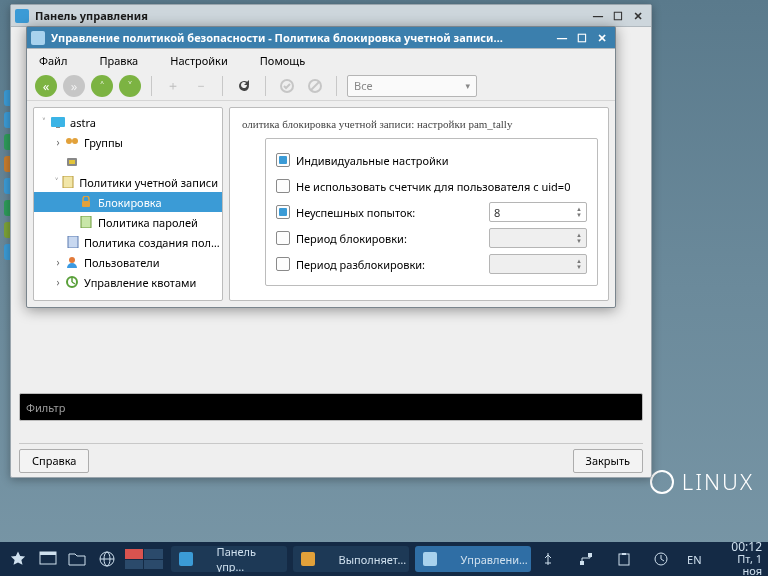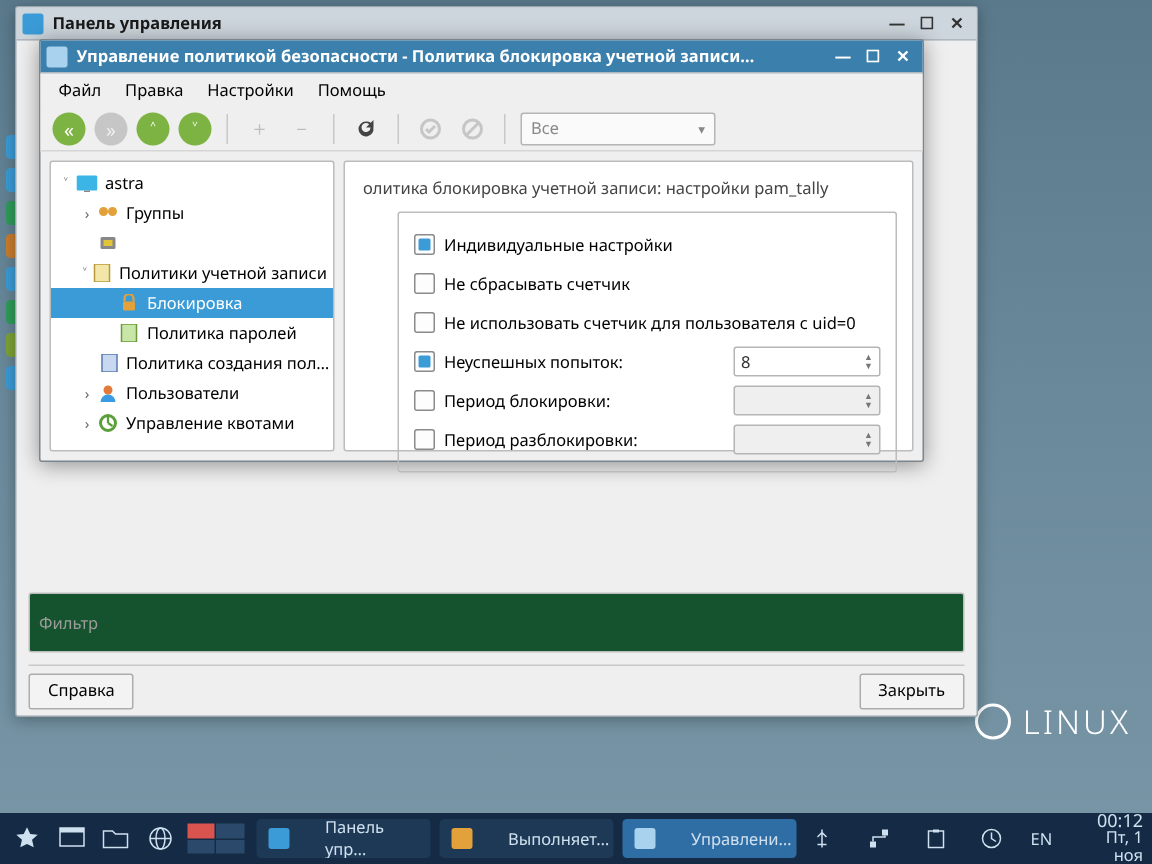--- a/index.html
+++ b/index.html
@@ -19,21 +19,21 @@
 .titlebar .ticon { width: 14px; height: 14px; background: #3b9bd6; border-radius: 2px; margin-right: 6px; }
 .titlebar .spacer { flex: 1; }
 .titlebar .wbtn { width: 18px; height: 14px; display: flex; align-items: center; justify-content: center; margin-left: 2px; cursor: pointer; color: #333; font-size: 11px; }
 
 
 .win-child { position: absolute; left: 26px; top: 26px; width: 590px; height: 282px; background: #efefef; border: 1px solid #7a858d; border-radius: 2px; box-shadow: 0 2px 14px rgba(0,0,0,.4); z-index: 5; }
 .titlebar.child { background: #3b7fad; color: #fff; }
 .titlebar.child .wbtn { color: #fff; }
 .titlebar.child .ticon { background: #a8d2ee; }
 
-.menubar { height: 22px; display: flex; align-items: center; padding: 0 6px; gap: 4px; background: #efefef; }
+.menubar { height: 22px; display: flex; align-items: center; padding: 0 6px; gap: 20px; background: #efefef; }
 .menubar span { padding: 2px 6px; cursor: pointer; }
 
 .toolbar { height: 30px; display: flex; align-items: center; padding: 0 8px; gap: 6px; background: #efefef; border-bottom: 1px solid #d5d5d5; }
 .tbtn { width: 22px; height: 22px; border-radius: 11px; display: flex; align-items: center; justify-content: center; font-size: 13px; color: #fff; cursor: pointer; }
 .tbtn.green { background: #7cb342; }
 .tbtn.disabled { background: #c6c6c6; color: #f0f0f0; cursor: default; }
 .tbtn.flat { background: transparent; color: #555; border-radius: 3px; }
 .tbtn.flat.disabled { color: #bdbdbd; }
 .tsep { width: 1px; height: 20px; background: #c8c8c8; margin: 0 4px; }
 .combo { width: 130px; height: 22px; background: #fafafa; border: 1px solid #b5b5b5; border-radius: 2px; display: flex; align-items: center; padding: 0 6px; color: #888; }
@@ -43,35 +43,35 @@
 .panel { background: #fff; border: 1px solid #bcbcbc; border-radius: 2px; }
 .tree { width: 190px; padding: 4px 0; overflow: hidden; }
 .tree-row { display: flex; align-items: center; height: 20px; padding-right: 4px; cursor: pointer; white-space: nowrap; }
 .tree-row .tw { width: 12px; text-align: center; color: #6b6b6b; font-size: 10px; }
 .tree-row .ic { width: 16px; height: 14px; margin-right: 4px; display: flex; align-items: center; justify-content: center; }
 .tree-row.sel { background: #3b9bd6; color: #fff; }
 .tree-row.sel .tw { color: #fff; }
 .pad0 { padding-left: 4px; } .pad1 { padding-left: 18px; } .pad2 { padding-left: 32px; }
 
 .detail { flex: 1; padding: 8px 10px; }
-.detail-head { color: #444; padding: 2px 2px 8px 2px; white-space: nowrap; overflow: hidden; }
+.detail-head { color: #444; padding: 2px 2px 8px 2px; white-space: nowrap; overflow: hidden; font-family: Liberation Serif, serif; }
 .form-box { border: 1px solid #bcbcbc; border-radius: 2px; padding: 8px 10px; margin-left: 25px; }
 .form-row { display: flex; align-items: center; height: 26px; }
 .chk { width: 14px; height: 14px; border: 1px solid #8a8a8a; border-radius: 2px; margin-right: 6px; display: flex; align-items: center; justify-content: center; background: #fdfdfd; }
 .chk.on::after { content: ""; width: 8px; height: 8px; background: #3b9bd6; border-radius: 1px; }
 .form-row label { flex: 0 0 auto; }
 .spin { margin-left: auto; width: 98px; height: 20px; border: 1px solid #b5b5b5; border-radius: 2px; display: flex; align-items: center; padding: 0 4px; background: #fff; }
 .spin.disabled { background: #efefef; color: #efefef; }
 .spin .val { flex: 1; color: #333; }
 .spin .arrs { display: flex; flex-direction: column; font-size: 6px; color: #777; line-height: 6px; }
 
 
 .parent-body { position: absolute; inset: 22px 0 0 0; padding: 6px 8px; display: flex; flex-direction: column; }
 .parent-body .fill { flex: 1; }
-.filter { height: 40px; border: 1px solid #bcbcbc; background: #14532d; border-radius: 2px; padding: 0 6px; display: flex; align-items: center; color: #9c9c9c; margin-bottom: 8px; }
+.filter { height: 28px; border: 1px solid #bcbcbc; background: #000000; border-radius: 2px; padding: 0 6px; display: flex; align-items: center; color: #9c9c9c; margin-bottom: 22px; }
 .btnrow { height: 28px; display: flex; align-items: center; border-top: 1px solid #c8c8c8; padding-top: 6px; }
 .btn { height: 24px; padding: 0 12px; background: #f3f3f3; border: 1px solid #adadad; border-radius: 2px; display: flex; align-items: center; cursor: pointer; }
 
 
 .taskbar { position: absolute; left: 0; right: 0; bottom: 0; height: 34px; background: #142a45; display: flex; align-items: center; padding: 0 6px; color: #cfe0ee; }
 .tb-ico { width: 24px; height: 24px; display: flex; align-items: center; justify-content: center; margin-right: 6px; cursor: pointer; font-size: 16px; }
 .tb-pager { width: 38px; height: 20px; display: grid; grid-template-columns: 1fr 1fr; grid-template-rows: 1fr 1fr; gap: 1px; margin-right: 8px; }
 .tb-pager div { background: #2b4a6b; }
 .tb-pager div.act { background: #d9534f; }
 .tb-task { height: 26px; min-width: 106px; max-width: 116px; padding: 0 8px; background: #1d3956; border-radius: 3px; margin-right: 6px; display: flex; align-items: center; gap: 24px; cursor: pointer; overflow: hidden; }
@@ -258,24 +258,20 @@
     </div>
     <div class="panel detail">
       <div class="detail-head">олитика блокировка учетной записи: настройки pam_tally</div>
       <div class="form-box">
         <div class="form-row">
             <div class="chk on"></div>
             <label>Индивидуальные настройки</label>
           </div>
         <div class="form-row">
             <div class="chk"></div>
-            <label>Не сбрасывать счетчик</label>
-          </div>
-        <div class="form-row">
-            <div class="chk"></div>
             <label>Не использовать счетчик для пользователя с uid=0</label>
           </div>
         <div class="form-row">
           <div class="chk on"></div>
           <label>Неуспешных попыток:</label>
           <div class="spin">
               <span class="val">8</span>
               <span class="arrs">▲<br>▼</span>
             </div>
         </div>

